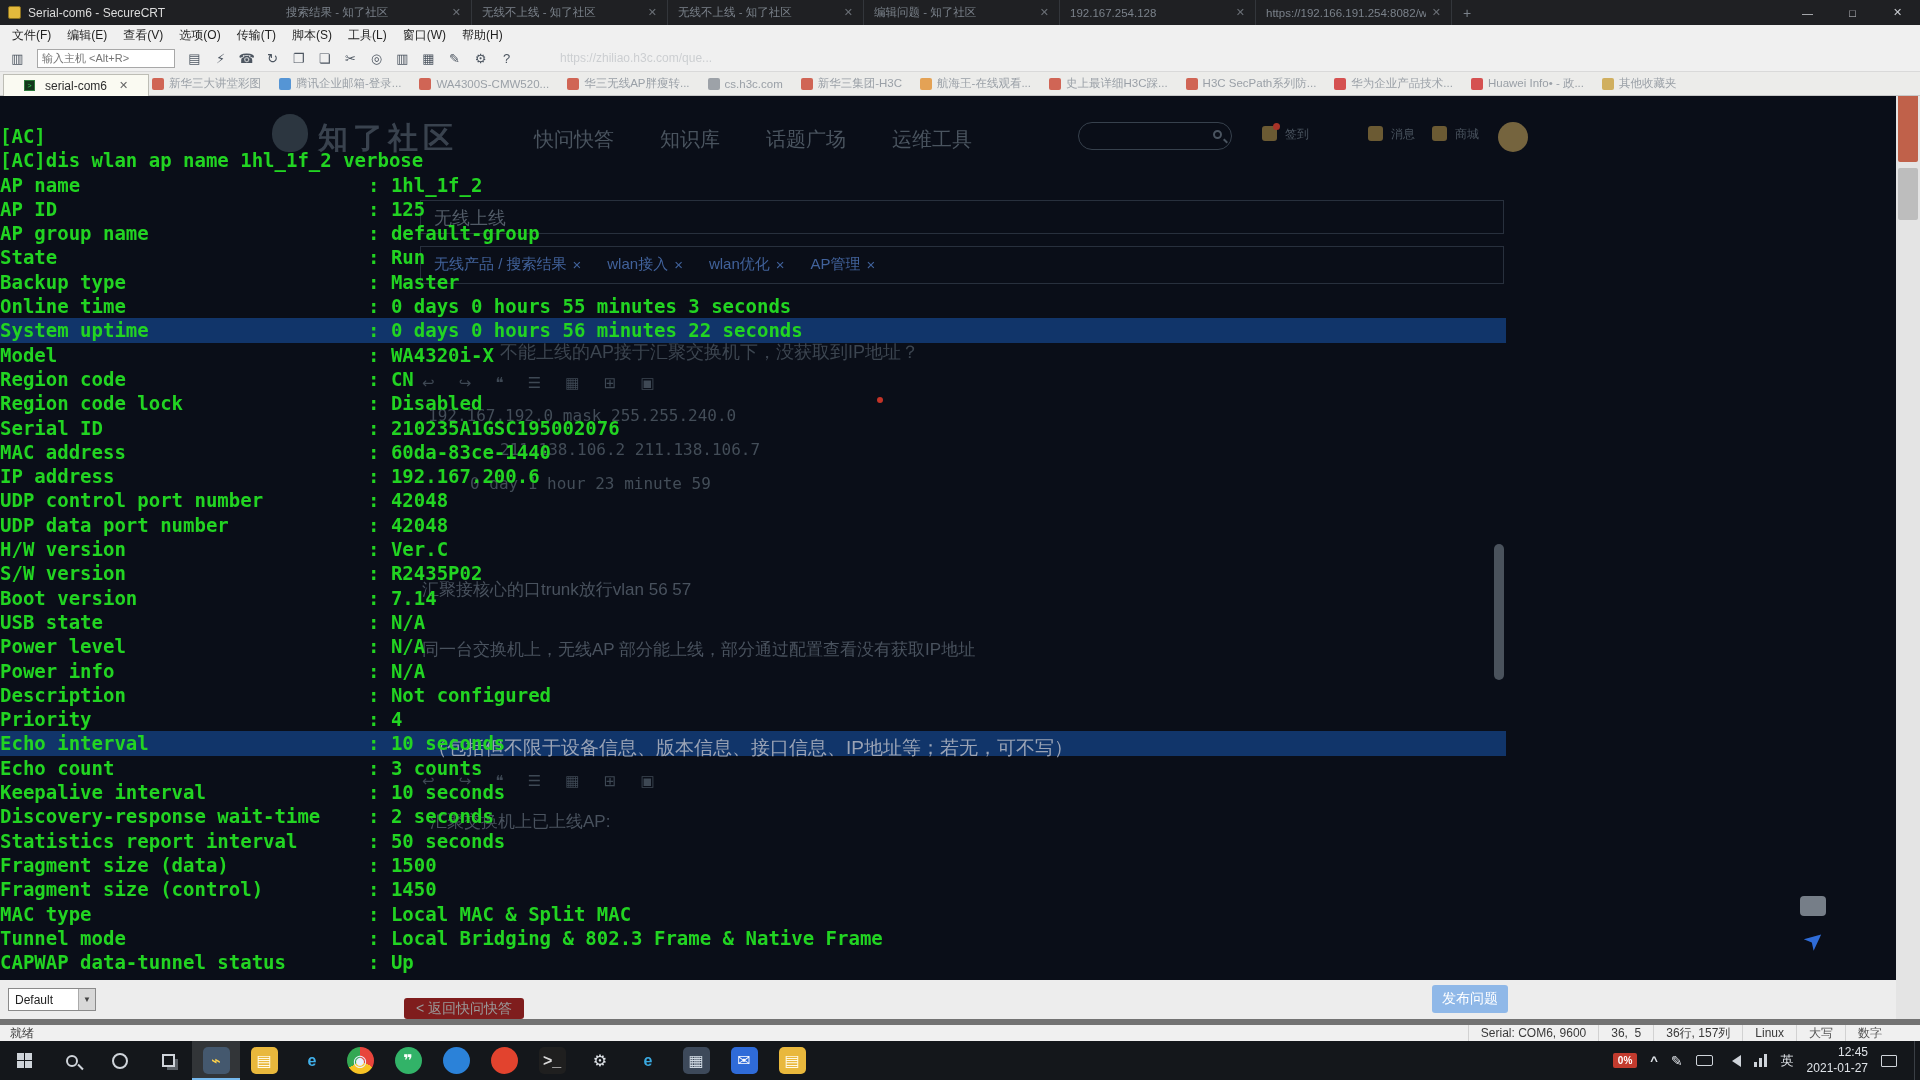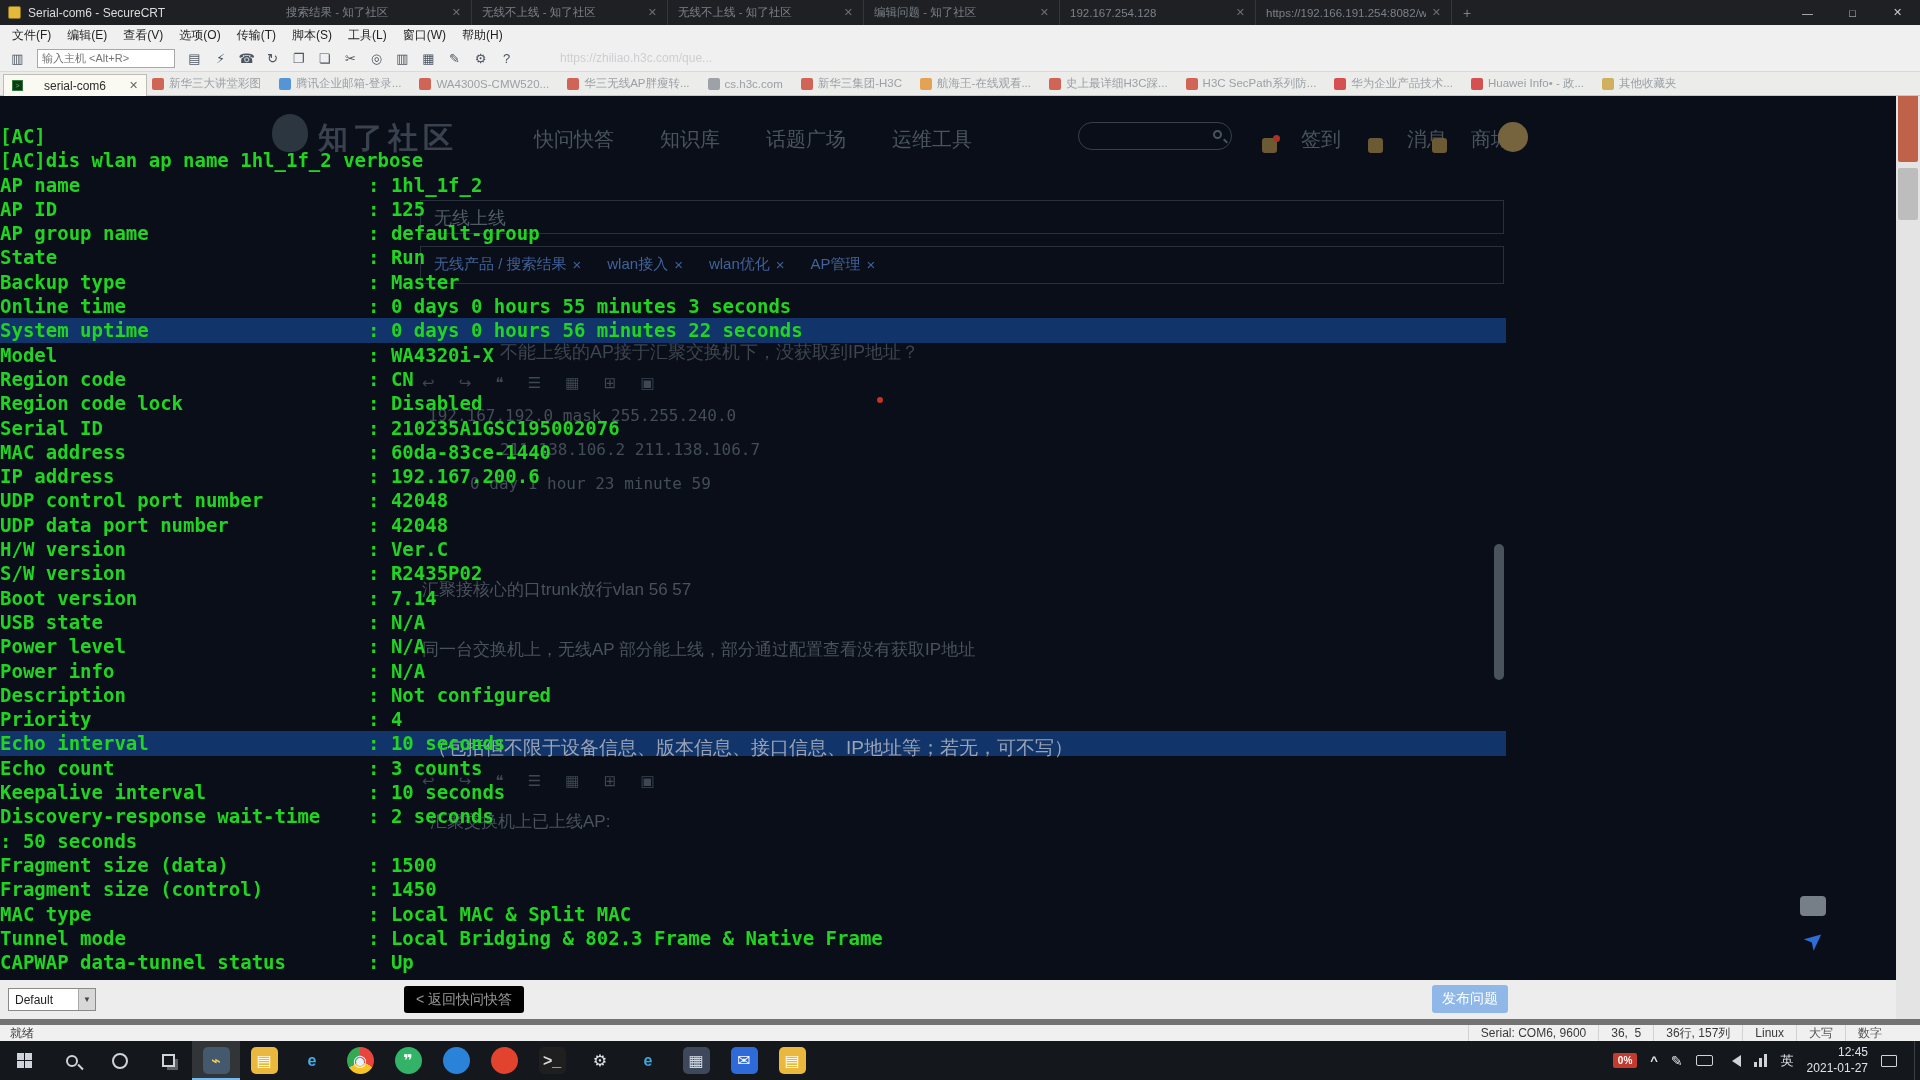--- a/index.html
+++ b/index.html
@@ -24,42 +24,42 @@
   .menu-item{font-size:12px;color:#1f1f1f;padding:0 8px}
 
   
   .toolbar{position:absolute;top:45px;left:0;width:1920px;height:27px;background:#f0f0f0;border-bottom:1px solid #d9d9d9;display:flex;align-items:center;gap:3px;padding-left:6px;z-index:20}
   .tbtn{width:23px;height:22px;display:flex;align-items:center;justify-content:center;color:#4c5560;font-size:13px;border:1px solid transparent}
   .host-input{width:138px;height:19px;border:1px solid #a8a8a8;background:#fff;font-size:11px;color:#555;padding:0 4px;margin:12px 5px}
   .faded-url{position:absolute;left:560px;top:6px;font-size:12px;color:#b4b8bd;opacity:.6}
 
   
   .sessionbar{position:absolute;top:72px;left:0;width:1920px;height:24px;background:#ececea;border-bottom:1px solid #c8c8c8;z-index:20}
-  .stab{position:absolute;left:3px;top:2px;height:22px;display:flex;align-items:center;gap:21px;background:#fafaf2;border:1px solid #bdbdb5;border-bottom:none;padding:0 8px;font-size:12px;color:#2e2e2e}
+  .stab{position:absolute;left:3px;top:2px;height:22px;display:flex;align-items:center;gap:10px;background:#fafaf2;border:1px solid #bdbdb5;border-bottom:none;padding:0 20px;font-size:12px;color:#2e2e2e}
   .stab-ic{width:11px;height:11px;background:#13351b;border:1px solid #2c7a3a;display:flex;align-items:center;justify-content:center;color:#35d058;font-size:7px;line-height:1}
   .stab-x{color:#666;font-size:11px;margin-left:2px}
   .bookmarks{position:absolute;left:152px;top:0;height:23px;display:flex;align-items:center;gap:18px;width:1744px;overflow:hidden}
   .bm{display:flex;align-items:center;gap:5px;font-size:11.5px;color:#9aa0a7;white-space:nowrap}
   .bm-ic{width:12px;height:12px;border-radius:2px;opacity:.8;flex:none}
 
   
   .terminal{position:absolute;top:96px;left:0;width:1896px;height:884px;background:#0a0e18;overflow:hidden;z-index:5}
   .band{position:absolute;left:0;width:1506px;height:25px;background:#11356a}
   .band1{top:222px}
   .band2{top:635px}
 
   
   .pg{position:absolute;color:#49525e}
   .pg-logo{left:272px;top:18px;width:36px;height:38px;background:#2c3640;border-radius:50% 50% 46% 46%}
   .pg-brand{left:318px;top:22px;font-size:30px;font-weight:bold;letter-spacing:5px;color:#39424e}
   .pg-nav{left:534px;top:30px;display:flex;gap:46px;font-size:20px;color:#4a545f}
   .pg-search{left:1078px;top:26px;width:154px;height:28px;border:1px solid #37414d;border-radius:14px}
   .pg-search-ic{position:absolute;right:9px;top:7px;width:9px;height:9px;border:2px solid #4a5460;border-radius:50%}
   .pg-search-ic::after{content:"";position:absolute;left:8px;top:8px;width:5px;height:2px;background:#4a5460;transform:rotate(45deg)}
-  .pg-act{display:flex;align-items:flex-end;gap:24px;font-size:20px;color:#4a545f}
+  .pg-act{display:flex;align-items:flex-start;gap:8px;font-size:12px;color:#4a545f}
   .act-ic{width:15px;height:15px;background:#6b5a33;border-radius:3px;position:relative}
   .act-ic.badged::after{content:"";position:absolute;right:-3px;top:-3px;width:7px;height:7px;background:#a83328;border-radius:50%}
   .pg-avatar{left:1498px;top:26px;width:30px;height:30px;border-radius:50%;background:#75643e}
   .pg-box{border:1px solid #28303d}
   .box1{left:420px;top:104px;width:1084px;height:34px}
   .box1-text{left:434px;top:110px;font-size:18px;color:#525c68}
   .box2{left:420px;top:150px;width:1084px;height:38px}
   .pg-tags{left:434px;top:159px;display:flex;gap:26px;font-size:15px;color:#41629b}
   .pg-tag{display:flex;gap:6px;align-items:center}
   .q-title{left:500px;top:244px;font-size:18px;color:#3c4550}
@@ -82,21 +82,21 @@
   
   .term-text{position:absolute;left:0;top:28px;width:100%;font-family:"DejaVu Sans Mono","Liberation Mono",monospace;font-weight:bold;font-size:19px;color:#22d422}
   .term-row{height:24.3px;line-height:24.3px;display:flex;padding-left:0;white-space:pre}
   .t-label{width:368px;flex:none}
 
   
   .strip{position:absolute;top:980px;left:0;width:1896px;height:39px;background:#ededed;z-index:6}
   .profile-select{position:absolute;left:8px;top:8px;width:88px;height:23px;background:#fff;border:1px solid #8a8a8a;display:flex;align-items:center;font-size:12px;color:#222}
   .ps-label{flex:1;padding-left:6px}
   .ps-arrow{width:17px;height:21px;background:#d8d8d8;border-left:1px solid #aaa;display:flex;align-items:center;justify-content:center;font-size:8px;color:#444}
-  .back-btn{position:absolute;left:404px;top:6px;width:120px;height:27px;background:#000000;color:#9a9a9a;font-size:14px;display:flex;align-items:center;justify-content:center;border-radius:3px}
+  .back-btn{position:absolute;left:404px;top:18px;width:120px;height:21px;background:#7f1d1d;color:#9a9a9a;font-size:14px;display:flex;align-items:center;justify-content:center;border-radius:3px}
   .publish-btn{position:absolute;left:1432px;top:5px;width:76px;height:28px;background:#8fb8e8;color:#fff;font-size:14px;display:flex;align-items:center;justify-content:center;border-radius:3px}
 
   
   .statusbar{position:absolute;top:1019px;left:0;width:1920px;height:22px;background:#f0f0f0;border-top:6px solid #737373;display:flex;align-items:center;z-index:20;font-size:12px;color:#3a3a3a}
   .sb-ready{padding-left:10px;flex:1}
   .sb-cell{padding:0 12px;border-left:1px solid #d2d2d2;white-space:pre;height:16px;display:flex;align-items:center}
   .sb-dim{color:#555}
   .sb-end{width:26px}
 
   
@@ -487,21 +487,21 @@
 
         <div class="term-row">
           <span class="t-label">Keepalive interval</span><span>: </span><span>10 seconds</span>
         </div>
 
         <div class="term-row">
           <span class="t-label">Discovery-response wait-time</span><span>: </span><span>2 seconds</span>
         </div>
 
         <div class="term-row">
-          <span>: </span><span>50 seconds</span>
+          <span class="t-label">Statistics report interval</span><span>: </span><span>50 seconds</span>
         </div>
 
         <div class="term-row">
           <span class="t-label">Fragment size (data)</span><span>: </span><span>1500</span>
         </div>
 
         <div class="term-row">
           <span class="t-label">Fragment size (control)</span><span>: </span><span>1450</span>
         </div>
 

